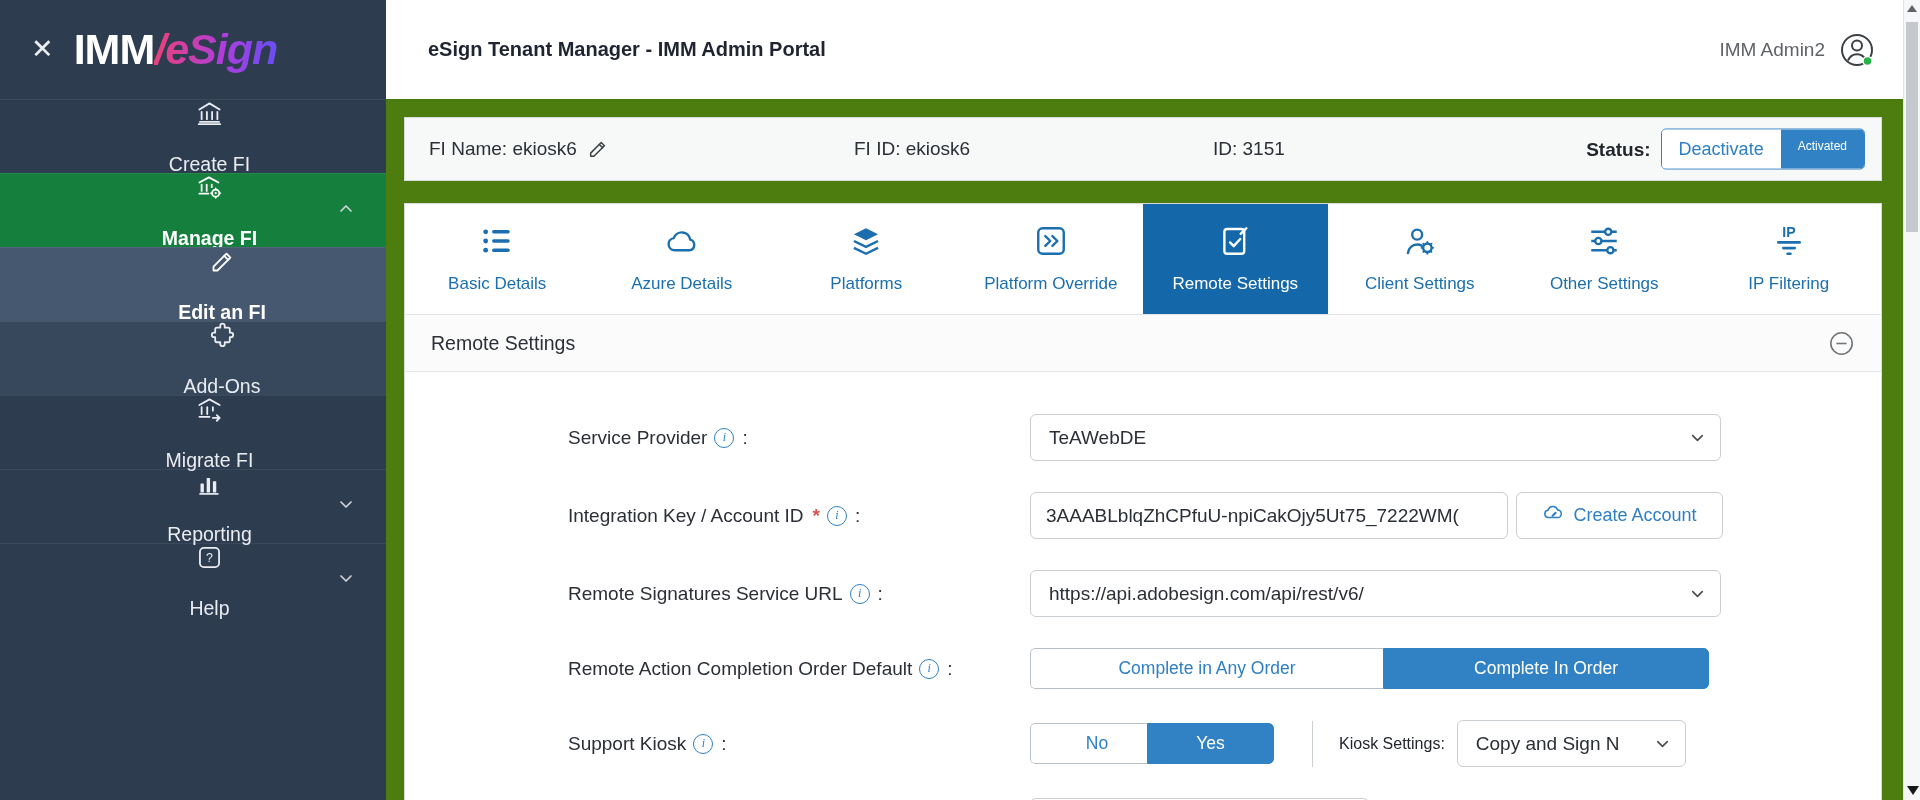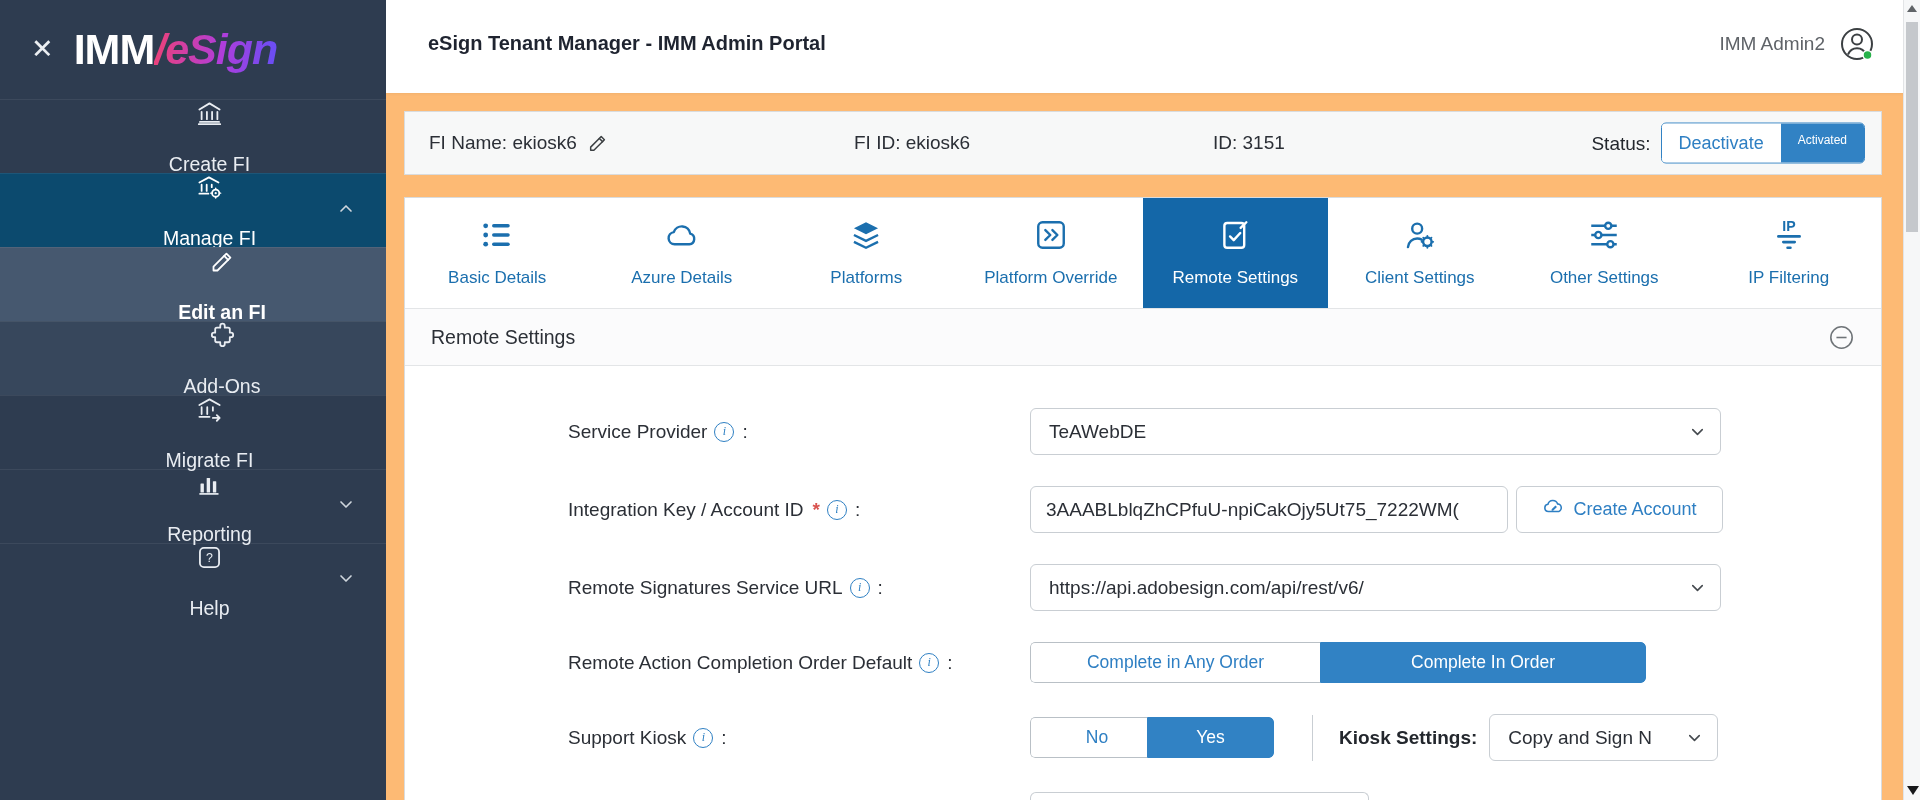--- a/index.html
+++ b/index.html
@@ -11,46 +11,46 @@
   .sidebar-header{height:99px;display:flex;align-items:center;padding-left:31px;gap:20px;}
   .close-icon{font-size:27px;color:#eceff2;cursor:pointer;line-height:1;}
   .close-icon::after{content:"\2715";}
   .logo{font-size:43px;font-weight:bold;letter-spacing:-1px;white-space:nowrap;}
   .logo-imm{color:#ffffff;}
   .logo-grad{font-style:italic;background:linear-gradient(95deg,#e8417e 5%,#b03ddb 55%,#6d4df2 95%);
     -webkit-background-clip:text;background-clip:text;color:transparent;}
   .nav-item{height:73px;display:flex;align-items:center;gap:26px;padding-left:33px;
     font-size:19.5px;cursor:pointer;position:relative;border-top:1px solid rgba(255,255,255,0.07);flex-direction:column;}
   .nav-item.child{padding-left:58px;background:#37475c;}
-  .nav-item.group-open{background:#0c4a6e;font-weight:normal;color:#fff;}
+  .nav-item.group-open{background:#15803d;font-weight:bold;color:#fff;}
   .nav-item.active{background:#46586f;font-weight:bold;color:#fff;}
   .nav-icon{width:28px;height:28px;display:flex;align-items:center;justify-content:center;}
   .nav-icon svg{width:27px;height:27px;}
   .nav-chevron{position:absolute;right:30px;top:50%;transform:translateY(-50%);}
   .nav-chevron svg{width:20px;height:20px;}
 
   
-  .main{flex:1;display:flex;flex-direction:column;background:#fdba74;position:relative;justify-content:center;}
+  .main{flex:1;display:flex;flex-direction:column;background:#4d7c0f;position:relative;}
   .topbar{height:99px;background:#fff;display:flex;align-items:center;justify-content:space-between;
     padding:0 44px 0 42px;box-shadow:0 1px 3px rgba(0,0,0,0.05);flex-shrink:0;}
   .page-title{font-size:20px;font-weight:bold;color:#1f2430;margin:0;}
   .user-area{display:flex;align-items:center;gap:13px;color:#5f6368;font-size:19px;}
   .avatar svg{width:38px;height:38px;display:block;}
 
   .content{flex:1;padding:18px 38px 0 18px;}
 
   
   .fi-bar{height:64px;background:#f7f8f8;border:1px solid #d9dcde;position:relative;
     font-size:19px;color:#2b2f36;margin-bottom:22px;box-sizing:border-box;}
   .fi-bar .abs{position:absolute;top:50%;transform:translateY(-50%);display:flex;align-items:center;gap:10px;}
   .fi-name{left:24px;}
   .fi-id{left:449px;}
   .fi-num{left:808px;}
   .status-wrap{right:16px;gap:12px;}
-  .status-label{font-weight:normal;color:#23272d;margin-left:10px;}
+  .status-label{font-weight:bold;color:#23272d;margin-left:10px;}
   .edit-pencil svg{width:22px;height:22px;display:block;cursor:pointer;}
   .status-group{display:flex;border:1px solid #3182c4;border-radius:5px;overflow:hidden;}
   .btn-deactivate{background:#fff;color:#2e7fc3;font-size:18px;padding:9px 17px;cursor:pointer;}
   .btn-activated{background:#3182c4;color:#fff;font-size:12px;padding:9px 17px;cursor:pointer;}
 
   
   .card{background:#fff;border:1px solid #d9dcde;box-sizing:border-box;}
   .tabs{display:flex;height:110px;border-bottom:1px solid #e3e5e7;}
   .tab{flex:1;display:flex;flex-direction:column;align-items:center;justify-content:center;gap:11px;
     color:#1b6fae;font-size:17px;cursor:pointer;text-align:center;}
@@ -80,26 +80,26 @@
     font-size:19px;color:#2b2f36;box-sizing:border-box;font-family:"Liberation Sans",sans-serif;outline:none;}
   .btn-create-account{width:207px;height:47px;border:1px solid #c9ced3;border-radius:6px;background:#fff;
     color:#2e7fc3;font-size:18px;display:flex;align-items:center;justify-content:center;gap:9px;
     cursor:pointer;box-sizing:border-box;}
   .btn-create-account svg{width:22px;height:22px;}
   .toggle-group{display:flex;border-radius:5px;overflow:hidden;}
   .toggle-opt{display:flex;align-items:center;justify-content:center;font-size:17.5px;height:41px;
     box-sizing:border-box;cursor:pointer;}
   .toggle-off{background:#fff;color:#2e7fc3;border:1px solid #b9c0c6;}
   .toggle-on{background:#3182c4;color:#fff;border:1px solid #3182c4;}
-  .w-any{width:290px;border-right:none;border-radius:5px 0 0 5px;}
+  .w-any{width:353px;border-right:none;border-radius:5px 0 0 5px;}
   .w-order{width:326px;border-radius:0 5px 5px 0;}
   .w-no{width:117px;border-right:none;border-radius:5px 0 0 5px;padding-left:16px;}
   .w-yes{width:127px;border-radius:0 5px 5px 0;}
   .v-divider{width:1px;height:46px;background:#c9ced3;margin:0 26px 0 38px;}
-  .kiosk-label{font-size:19px;font-weight:bold;color:#23272d;white-space:nowrap;}
+  .kiosk-label{font-size:16px;font-weight:normal;color:#23272d;white-space:nowrap;}
   .kiosk-select{width:229px;margin-left:12px;}
   .partial-input{margin-left:625px;width:337px;height:12px;border:1px solid #c9ced3;border-bottom:none;
     border-radius:6px 6px 0 0;}
 
   
   .scrollbar{position:absolute;right:0;top:0;width:17px;height:800px;background:#f6f7f8;
     border-left:1px solid #e2e4e6;box-sizing:border-box;}
   .sb-up{position:absolute;top:5px;left:3px;width:0;height:0;border-left:5px solid transparent;
     border-right:5px solid transparent;border-bottom:7px solid #606468;cursor:pointer;}
   .sb-thumb{position:absolute;top:22px;left:2px;width:12px;height:210px;background:#c5c8cc;cursor:pointer;}

